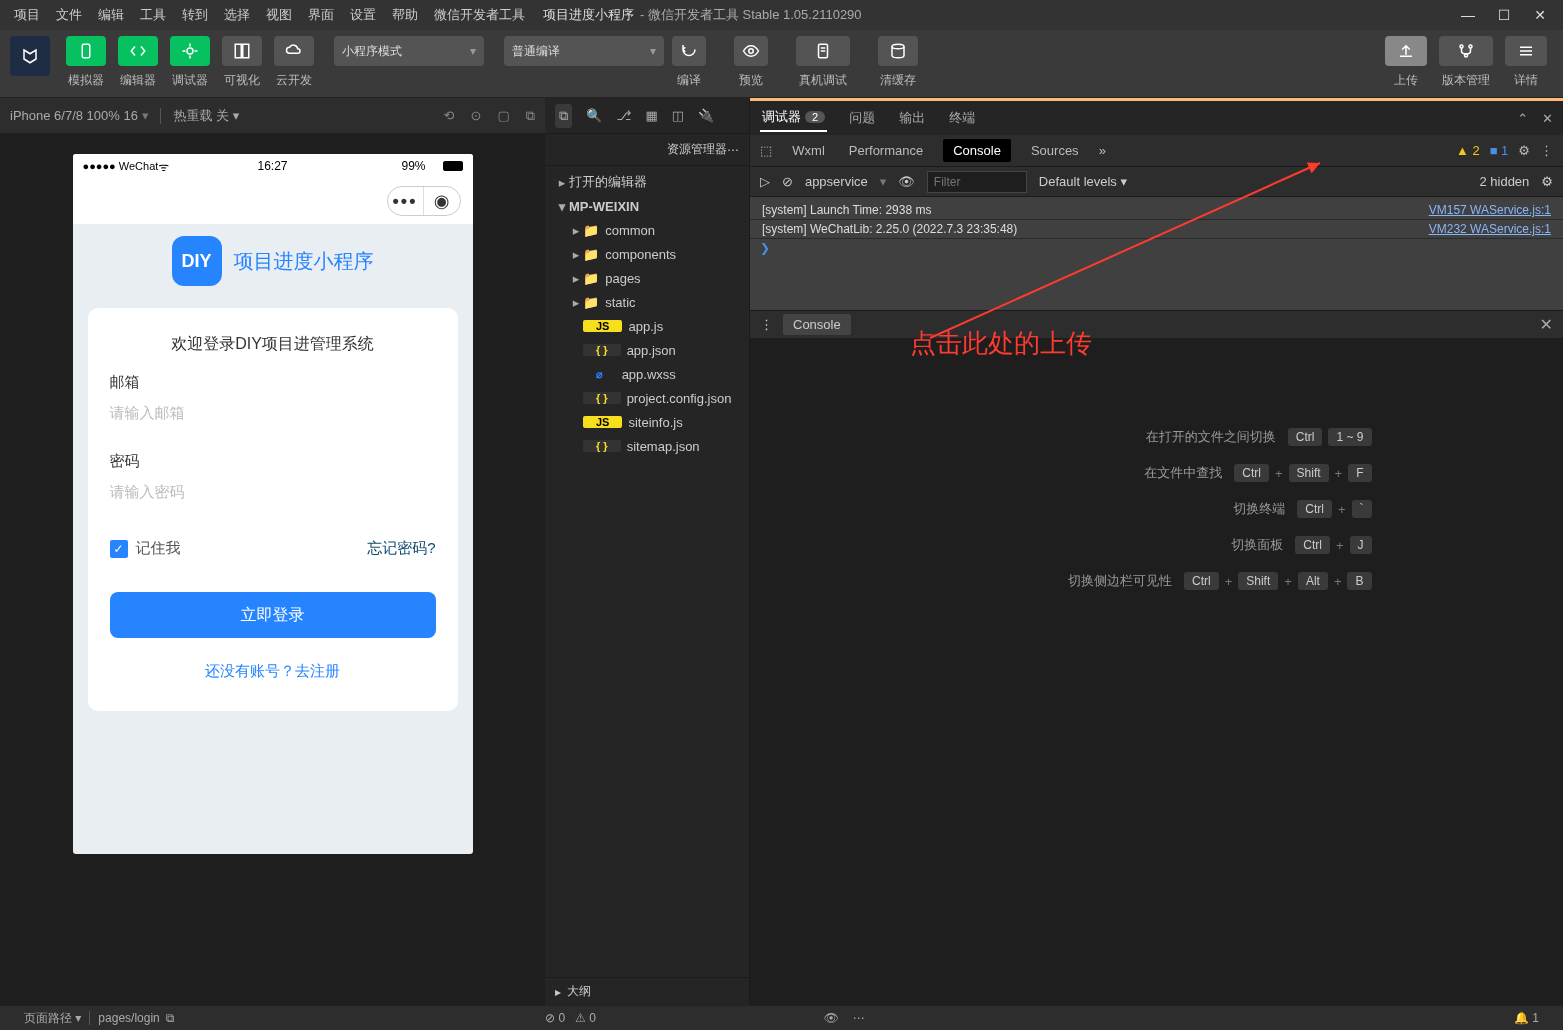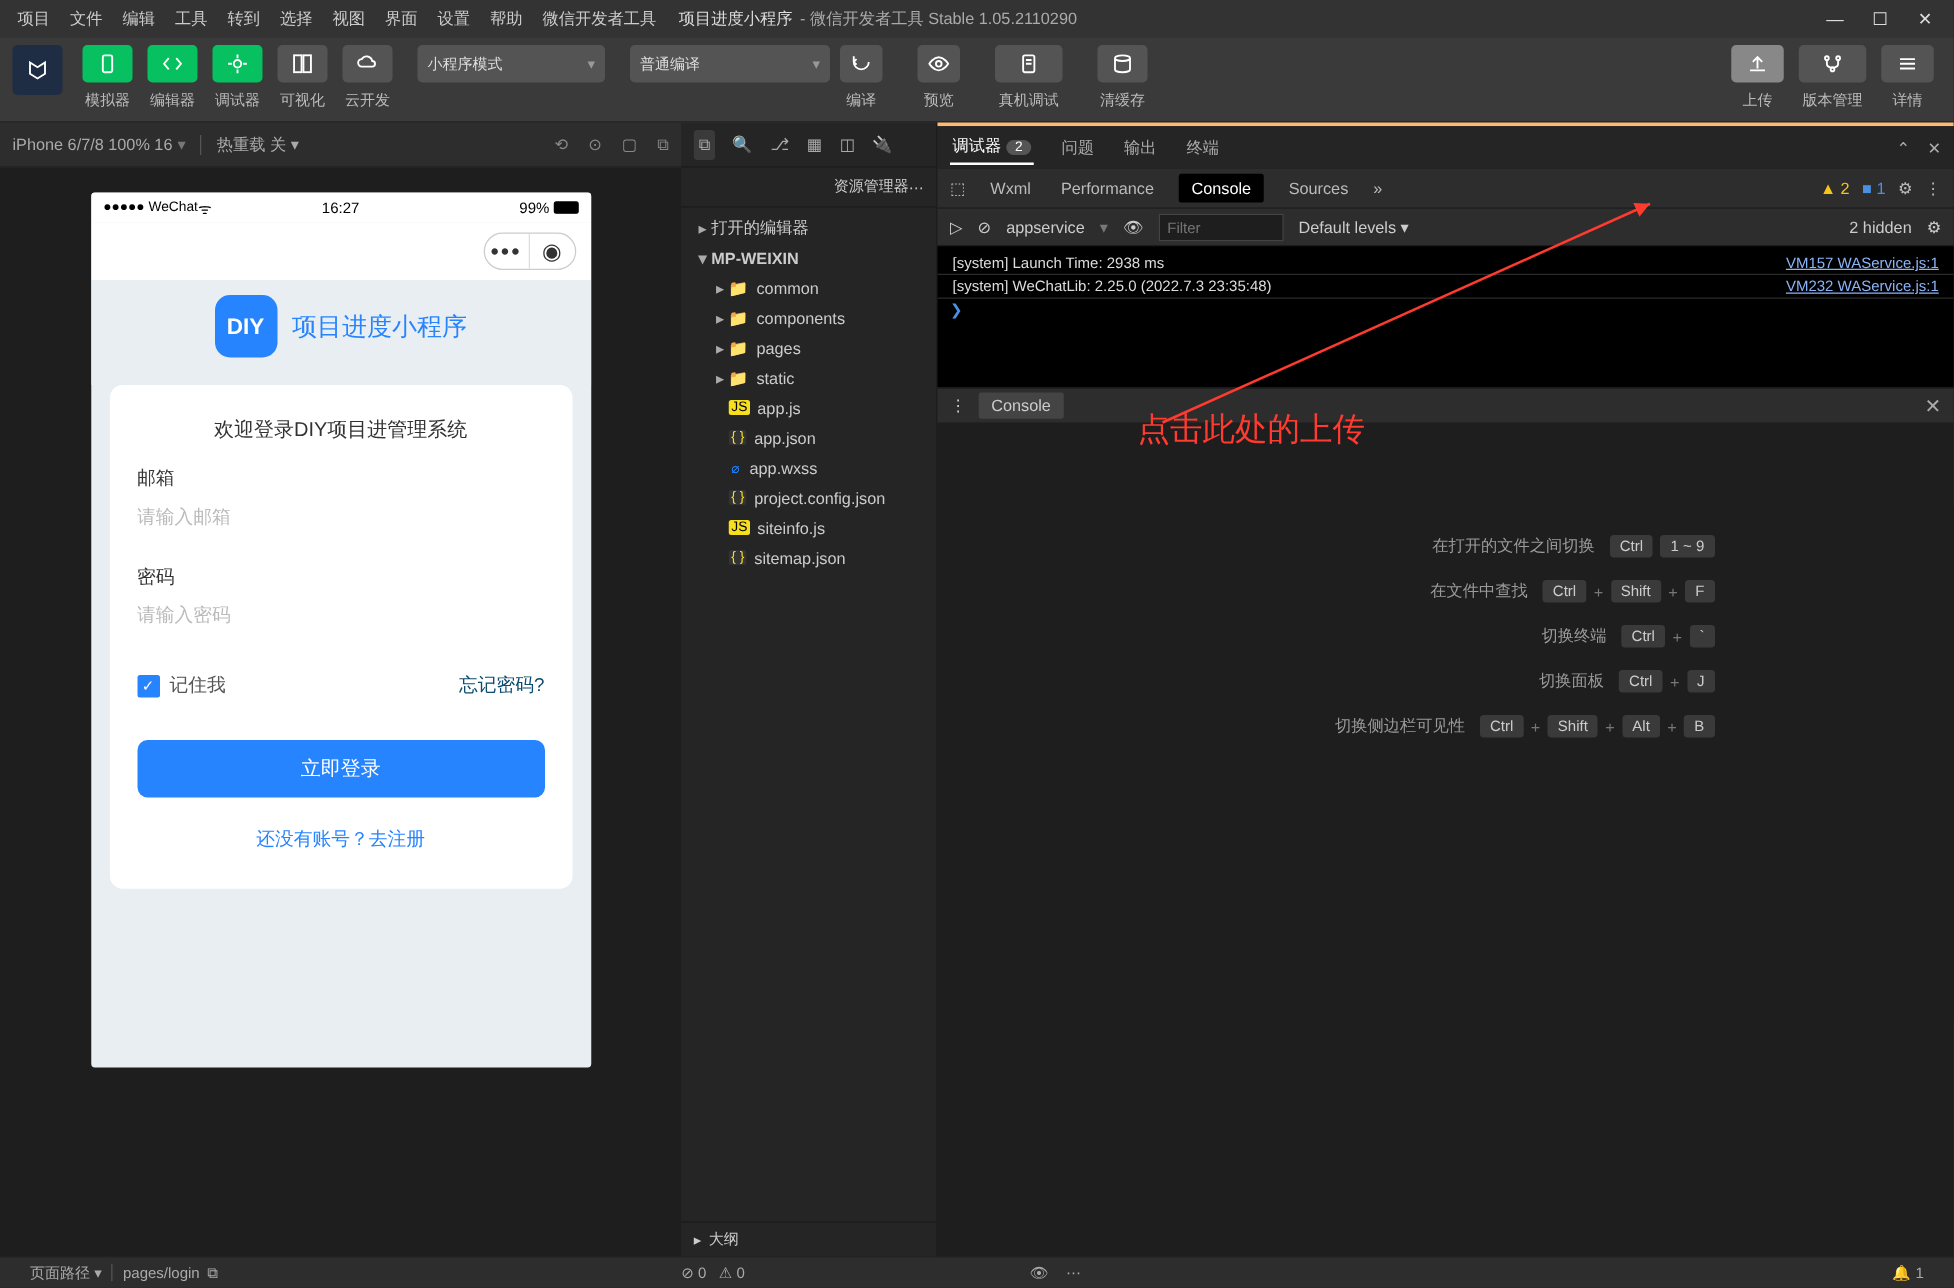--- a/index.html
+++ b/index.html
@@ -35,21 +35,21 @@
 
 
 .simpanel{width:545px;background:#1e1e1e;display:flex;flex-direction:column;}
 .simhdr{height:36px;background:#2d2d2d;display:flex;align-items:center;padding:0 10px;color:#aaa;border-bottom:1px solid #222;}
 .simhdr .right{margin-left:auto;display:flex;gap:16px;}
 .simhdr .icn{color:#888;}
 .simbody{flex:1;display:flex;align-items:flex-start;justify-content:center;padding-top:20px;overflow:hidden;}
 .phone{width:400px;height:700px;background:#e9eef3;position:relative;border-radius:3px;overflow:hidden;}
 .phone .status{height:24px;background:#fff;display:flex;align-items:center;padding:0 10px;font-size:12px;color:#000;}
 .phone .status .time{position:absolute;left:0;right:0;text-align:center;}
-.phone .status .bat{margin-left:auto;display:flex;align-items:center;gap:3px;}
+.phone .status .bat{margin-left:auto;display:flex;align-items:center;gap:17px;}
 .phone .nav{height:46px;background:#fff;display:flex;align-items:center;justify-content:flex-end;padding:0 12px;}
 .capsule{display:flex;border:1px solid #ccc;border-radius:20px;overflow:hidden;}
 .capsule div{width:36px;height:28px;display:flex;align-items:center;justify-content:center;font-size:18px;color:#333;}
 .capsule div:first-child{border-right:1px solid #ddd;font-weight:bold;letter-spacing:2px;}
 .phone .hero{text-align:center;padding:12px 0 22px 0;background:#e9eef3;}
 .hero .logo{display:inline-flex;align-items:center;gap:12px;}
 .hero .badge{width:50px;height:50px;background:#2684ff;border-radius:12px;color:#fff;display:flex;align-items:center;justify-content:center;font-weight:bold;font-size:18px;}
 .hero .appname{color:#2684ff;font-size:20px;}
 .card{background:#fff;margin:0 15px;border-radius:10px;padding:26px 22px 30px 22px;}
 .card .welcome{text-align:center;color:#333;font-size:16px;margin-bottom:18px;}
@@ -65,21 +65,21 @@
 
 .explorer{width:205px;background:#252526;border-right:1px solid #1b1b1b;display:flex;flex-direction:column;}
 .exp-top{height:36px;display:flex;align-items:center;gap:14px;padding:0 10px;border-bottom:1px solid #1b1b1b;}
 .exp-top .icn{color:#aaa;}
 .exp-top .active{background:#3a3a3a;padding:4px;border-radius:3px;}
 .exp-section-hdr{height:32px;display:flex;align-items:center;justify-content:flex-end;padding:0 10px;color:#ccc;font-size:12px;border-bottom:1px solid #1b1b1b;}
 .tree{flex:1;padding:4px 0;font-size:13px;overflow:auto;}
 .treeitem{display:flex;align-items:center;height:24px;padding-left:10px;color:#ccc;cursor:default;}
 .treeitem .arrow{width:14px;text-align:center;color:#aaa;}
 .treeitem.folder .ficon{color:#c09553;margin-right:6px;}
-.treeitem.file .ficon{margin-right:6px;font-size:11px;padding:0 2px;border-radius:2px;font-weight:normal;}
+.treeitem.file .ficon{margin-right:6px;font-size:11px;padding:0 13px;border-radius:2px;font-weight:bold;}
 .ic-js{background:#f7df1e;color:#000;}
 .ic-json{background:#333;color:#f7df1e;}
 .ic-wxss{color:#2684ff;}
 .exp-outline{height:28px;border-top:1px solid #1b1b1b;display:flex;align-items:center;padding:0 10px;color:#ccc;font-size:12px;}
 
 
 .editor{flex:1;background:#1e1e1e;display:flex;flex-direction:column;position:relative;}
 .shortcuts{position:absolute;top:330px;left:0;right:0;display:flex;flex-direction:column;align-items:center;gap:18px;color:#888;}
 .shortcuts .row{display:flex;align-items:center;gap:12px;width:430px;justify-content:flex-end;}
 .shortcuts .lbl{color:#9a9a9a;}
@@ -97,21 +97,21 @@
 .dbg-tabs .count{background:#555;border-radius:10px;padding:0 7px;font-size:11px;margin-left:4px;}
 .dbg-tabs .right{margin-left:auto;display:flex;gap:14px;color:#aaa;}
 .dbg-toolbar{height:32px;background:#2d2d2d;display:flex;align-items:center;padding:0 10px;gap:16px;color:#bbb;border-bottom:1px solid #1b1b1b;}
 .dbg-toolbar .tab{padding:0 4px;}
 .dbg-toolbar .tab.active{background:#000;color:#fff;padding:4px 10px;border-radius:2px;}
 .dbg-toolbar .right{margin-left:auto;display:flex;gap:10px;align-items:center;}
 .warn{color:#f5c518;}
 .info{color:#4a90e2;}
 .dbg-filter{height:30px;background:#2d2d2d;display:flex;align-items:center;padding:0 10px;gap:12px;border-bottom:1px solid #1b1b1b;}
 .dbg-filter input{background:#1e1e1e;border:1px solid #444;color:#ccc;height:22px;padding:0 6px;font-size:12px;}
-.console-out{flex:1;background:#000000;font-family:Consolas,monospace;font-size:12px;padding:4px 0;overflow:auto;}
+.console-out{flex:1;background:#404040;font-family:Consolas,monospace;font-size:12px;padding:4px 0;overflow:auto;}
 .cline{display:flex;padding:2px 12px;color:#ddd;border-bottom:1px solid #2a2a2a;}
 .cline .src{margin-left:auto;color:#8ab4f8;text-decoration:underline;}
 .prompt{color:#4a90e2;padding:2px 10px;}
 .dbg-footer{height:28px;background:#2d2d2d;border-top:1px solid #1b1b1b;display:flex;align-items:center;padding:0 10px;gap:10px;}
 .dbg-footer .consolepill{background:#444;padding:3px 10px;border-radius:2px;}
 .dbg-footer .close{margin-left:auto;color:#aaa;font-size:16px;}
 
 
 .statusbar{height:25px;background:#2d2d2d;border-top:1px solid #222;display:flex;align-items:center;padding:0 24px;color:#aaa;font-size:12px;text-align:center;}
 .statusbar .right{margin-left:auto;display:flex;gap:14px;align-items:center;}

